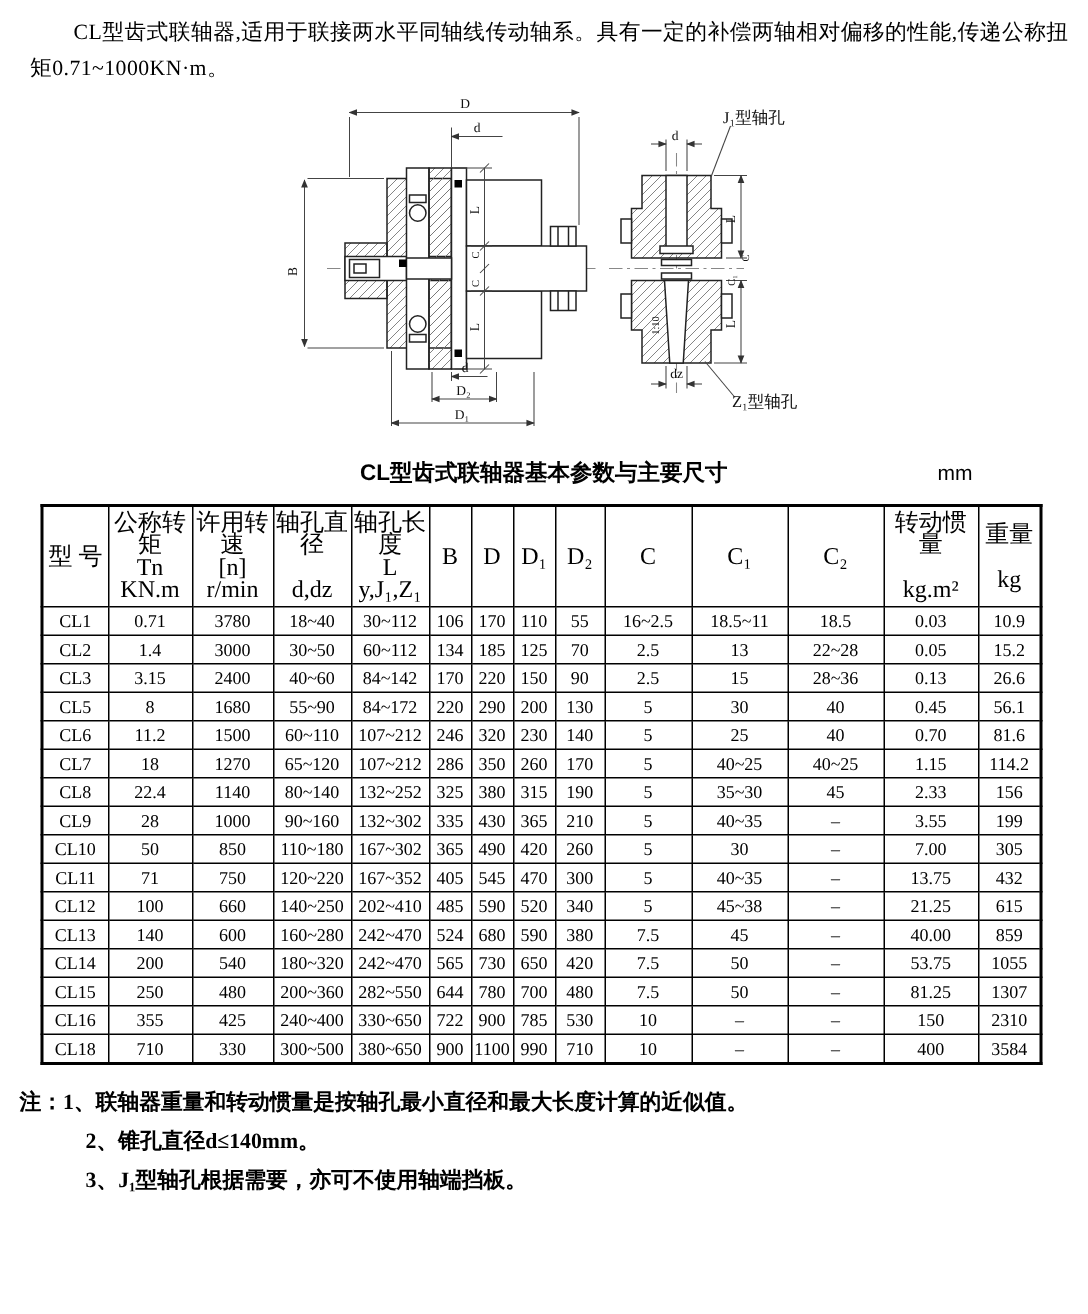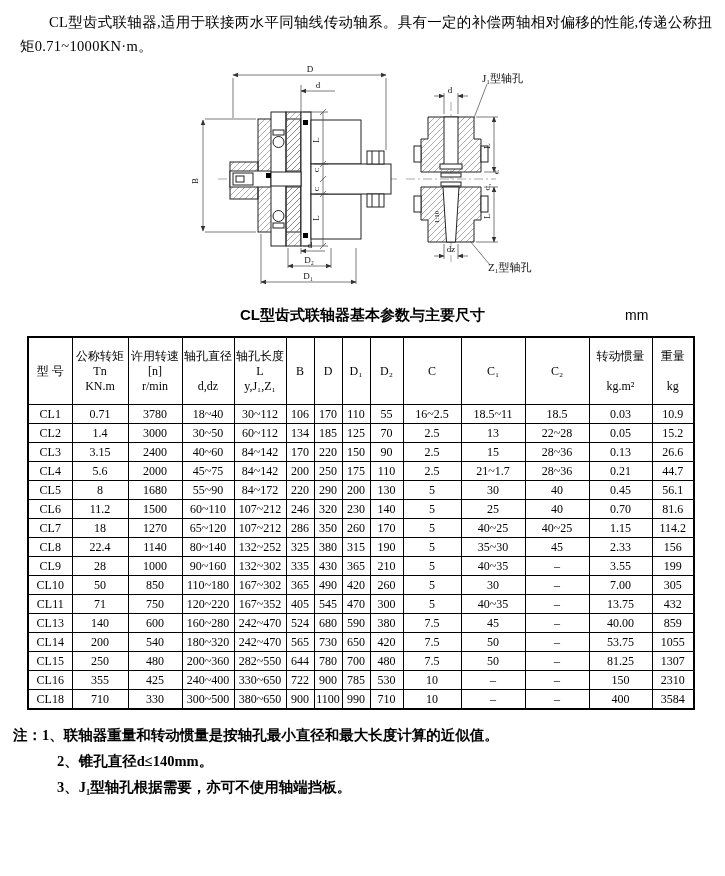--- a/index.html
+++ b/index.html
@@ -5,21 +5,21 @@
   html,body{margin:0;padding:0;background:#fff;color:#000;}
   body{width:725px;height:876px;overflow:hidden;font-family:"Liberation Serif",serif;position:relative;}
   .intro{margin:10px 10px 0 20px;width:702px;font-size:14.5px;line-height:24px;text-indent:2em;letter-spacing:0.3px;}
   .drawing-wrap{position:relative;height:244px;margin-top:2px;}
   .drawing-wrap svg{position:absolute;left:138px;top:0;}
   .title-row{position:relative;height:24px;margin-top:2px;}
   .table-title{display:block;text-align:center;width:725px;font-family:"Liberation Sans",sans-serif;font-weight:bold;font-size:15px;}
   .unit-label{position:absolute;left:585px;top:1px;font-family:"Liberation Sans",sans-serif;font-size:14px;font-weight:normal;margin-left:40px;}
   table.spec{border-collapse:collapse;table-layout:fixed;width:666px;margin:6px 0 0 27px;border:2px solid #000;}
   table.spec th,table.spec td{border:1px solid #000;text-align:center;vertical-align:middle;padding:0;font-weight:normal;overflow:hidden;}
-  table.spec th{height:66px;font-size:12px;line-height:15px;}
+  table.spec th{height:66px;font-size:16px;line-height:15px;}
   table.spec td{height:18px;font-size:12px;}
   .notes{margin:12px 0 0 13px;font-size:14.5px;line-height:26px;font-weight:bold;}
   .notes .first{white-space:nowrap;}
   .notes .indent{padding-left:44px;white-space:nowrap;}
   svg text{font-family:"Liberation Serif",serif;fill:#111;}
   .part{fill:none;stroke:#222;stroke-width:1;}
   .parth{fill:url(#hatch);stroke:#222;stroke-width:1;}
   .partw{fill:#fff;stroke:#222;stroke-width:1;}
   .dim{stroke:#444;stroke-width:0.7;fill:none;}
   .cl{stroke:#888;stroke-width:0.7;stroke-dasharray:9,3,2,3;}
@@ -236,36 +236,20 @@
         <td>220</td>
         <td>150</td>
         <td>90</td>
         <td>2.5</td>
         <td>15</td>
         <td>28~36</td>
         <td>0.13</td>
         <td>26.6</td>
       </tr>
       <tr>
-        <td>CL4</td>
-        <td>5.6</td>
-        <td>2000</td>
-        <td>45~75</td>
-        <td>84~142</td>
-        <td>200</td>
-        <td>250</td>
-        <td>175</td>
-        <td>110</td>
-        <td>2.5</td>
-        <td>21~1.7</td>
-        <td>28~36</td>
-        <td>0.21</td>
-        <td>44.7</td>
-      </tr>
-      <tr>
         <td>CL5</td>
         <td>8</td>
         <td>1680</td>
         <td>55~90</td>
         <td>84~172</td>
         <td>220</td>
         <td>290</td>
         <td>200</td>
         <td>130</td>
         <td>5</td>
@@ -362,20 +346,36 @@
         <td>167~352</td>
         <td>405</td>
         <td>545</td>
         <td>470</td>
         <td>300</td>
         <td>5</td>
         <td>40~35</td>
         <td>–</td>
         <td>13.75</td>
         <td>432</td>
+      </tr>
+      <tr>
+        <td>CL12</td>
+        <td>100</td>
+        <td>660</td>
+        <td>140~250</td>
+        <td>202~410</td>
+        <td>485</td>
+        <td>590</td>
+        <td>520</td>
+        <td>340</td>
+        <td>5</td>
+        <td>45~38</td>
+        <td>–</td>
+        <td>21.25</td>
+        <td>615</td>
       </tr>
       <tr>
         <td>CL13</td>
         <td>140</td>
         <td>600</td>
         <td>160~280</td>
         <td>242~470</td>
         <td>524</td>
         <td>680</td>
         <td>590</td>

